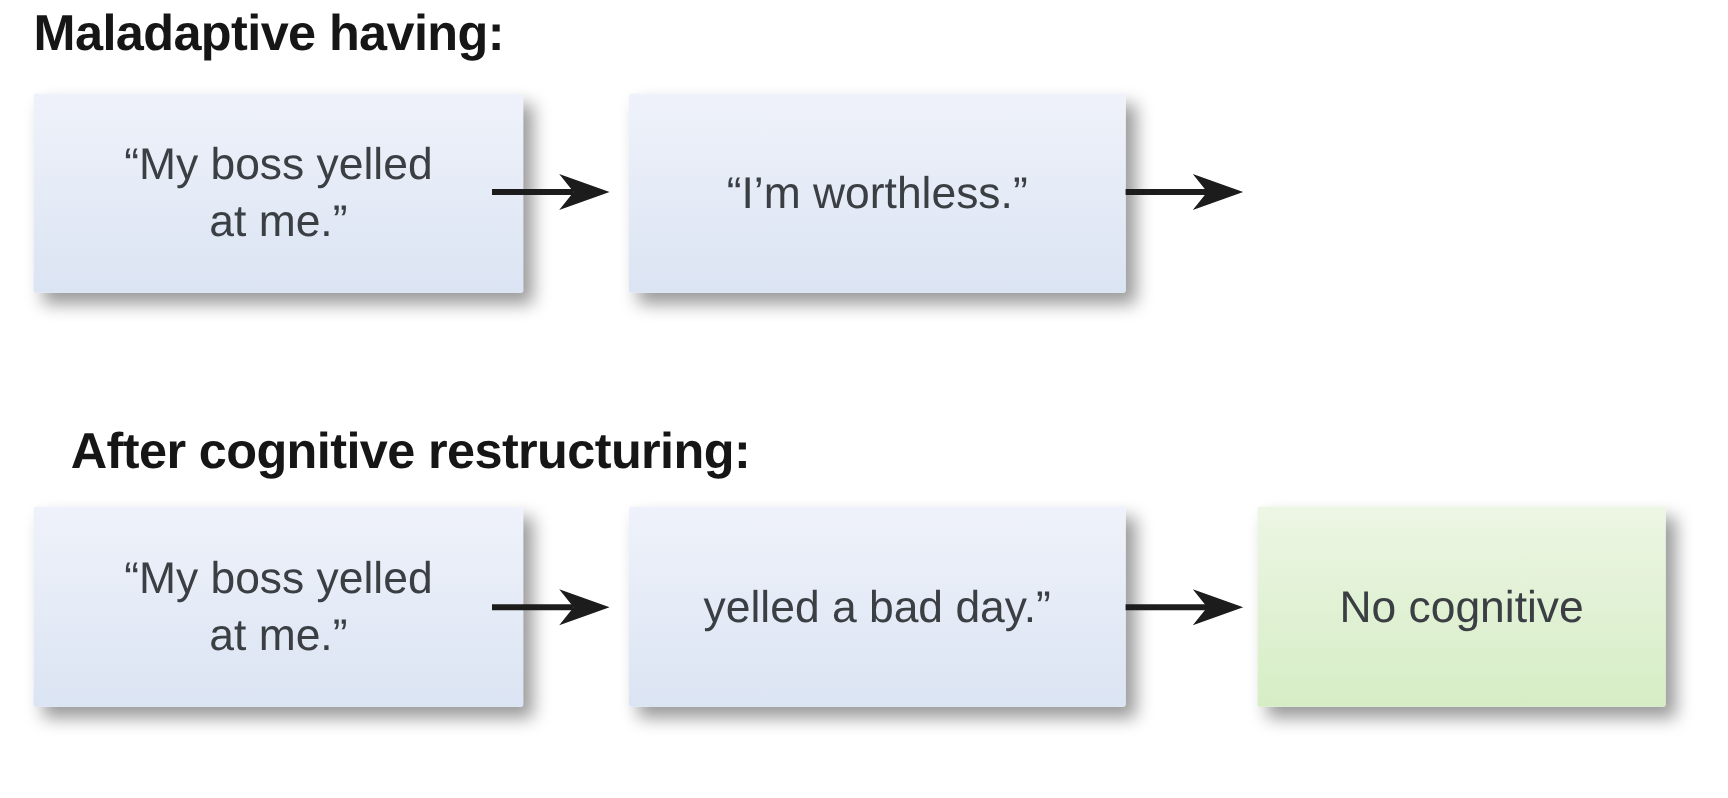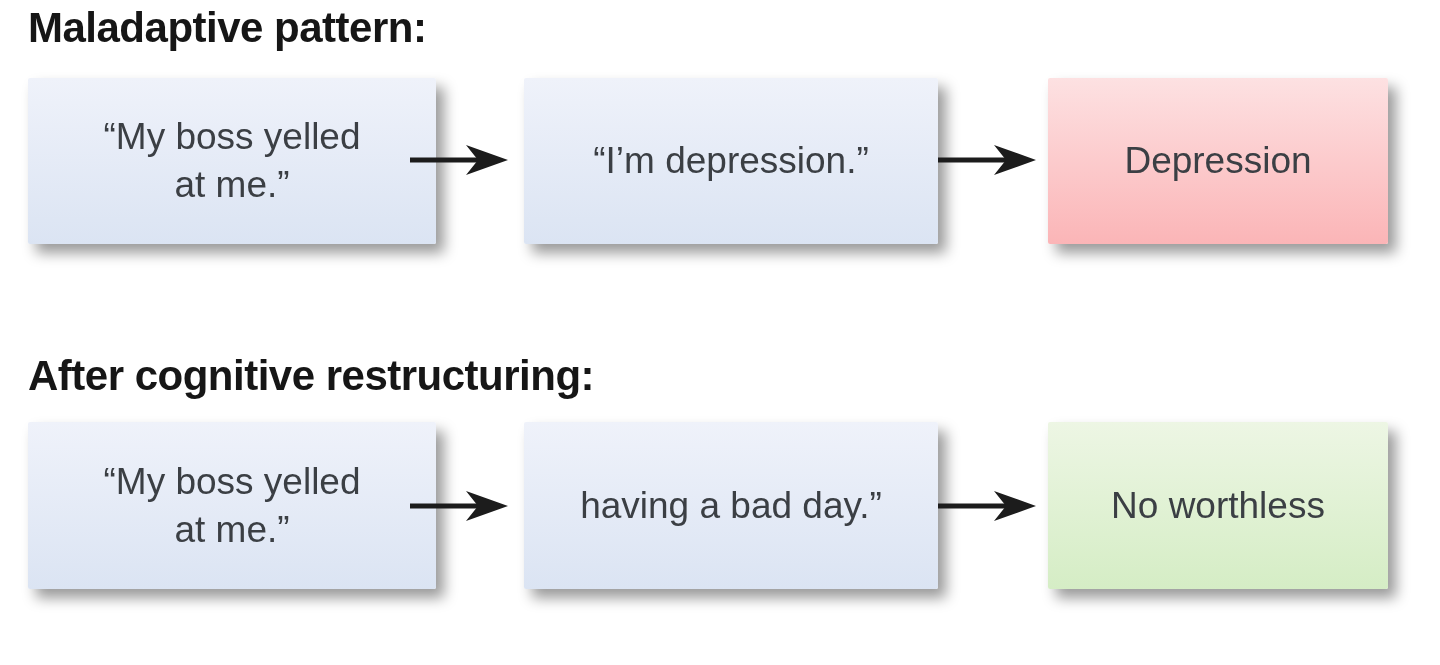--- a/index.html
+++ b/index.html
@@ -18,21 +18,21 @@
   .section-heading {
     position: absolute;
     left: 28px;
     font-size: 42px;
     font-weight: bold;
     color: var(--heading-text, #161616);
     letter-spacing: -0.5px;
     white-space: nowrap;
   }
   .heading-1 { top: 4px; }
-  .heading-2 { top: 352px; }
+  .heading-2 { top: 352px; margin-left: 31px; }
 
   .flow-box {
     position: absolute;
     display: flex;
     flex-direction: column;
     align-items: center;
     justify-content: center;
     text-align: center;
     border-radius: 2px;
     box-shadow: 8px 9px 14px rgba(0, 0, 0, 0.40);
@@ -64,63 +64,60 @@
   .flow-arrow line    { stroke: var(--arrow, #1c1c1c); stroke-width: 5; }
   .flow-arrow path    { fill:   var(--arrow, #1c1c1c); }
 
   .box-line { display: block; white-space: nowrap; }
 </style>
 </head>
 <body>
 
 <div class="canvas">
 
-  <div class="section-heading heading-1">Maladaptive pattern:</div>
+  <div class="section-heading heading-1">Maladaptive having:</div>
 
   <div class="flow-box variant-neutral row-1 col-event">
     <span class="box-line">“My boss yelled</span>
     <span class="box-line">at me.”</span>
   </div>
 
   <svg class="flow-arrow arrow-r1 arrow-a" viewBox="0 0 100 36">
     <line x1="2" y1="18" x2="70" y2="18"></line>
     <path d="M100 18 L58 3 L70 18 L58 33 Z"></path>
   </svg>
 
   <div class="flow-box variant-neutral row-1 col-belief">
-    <span class="box-line">“I’m depression.”</span>
+    <span class="box-line">“I’m worthless.”</span>
   </div>
 
   <svg class="flow-arrow arrow-r1 arrow-b" viewBox="0 0 100 36">
     <line x1="2" y1="18" x2="70" y2="18"></line>
     <path d="M100 18 L58 3 L70 18 L58 33 Z"></path>
   </svg>
 
-  <div class="flow-box variant-negative row-1 col-outcome">
-    <span class="box-line">Depression</span>
-  </div>
 
   <div class="section-heading heading-2">After cognitive restructuring:</div>
 
   <div class="flow-box variant-neutral row-2 col-event">
     <span class="box-line">“My boss yelled</span>
     <span class="box-line">at me.”</span>
   </div>
 
   <svg class="flow-arrow arrow-r2 arrow-a" viewBox="0 0 100 36">
     <line x1="2" y1="18" x2="70" y2="18"></line>
     <path d="M100 18 L58 3 L70 18 L58 33 Z"></path>
   </svg>
 
   <div class="flow-box variant-neutral row-2 col-belief">
-    <span class="box-line">having a bad day.”</span>
+    <span class="box-line">yelled a bad day.”</span>
   </div>
 
   <svg class="flow-arrow arrow-r2 arrow-b" viewBox="0 0 100 36">
     <line x1="2" y1="18" x2="70" y2="18"></line>
     <path d="M100 18 L58 3 L70 18 L58 33 Z"></path>
   </svg>
 
   <div class="flow-box variant-positive row-2 col-outcome">
-    <span class="box-line">No worthless</span>
+    <span class="box-line">No cognitive</span>
   </div>
 
 </div>
 
 </body></html>

